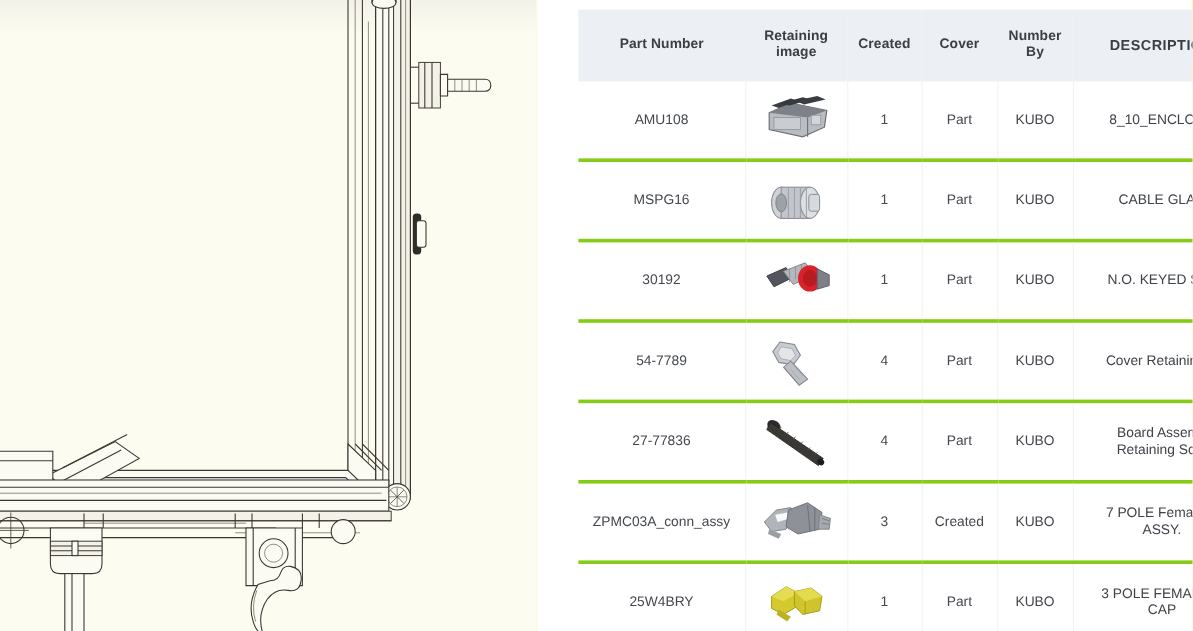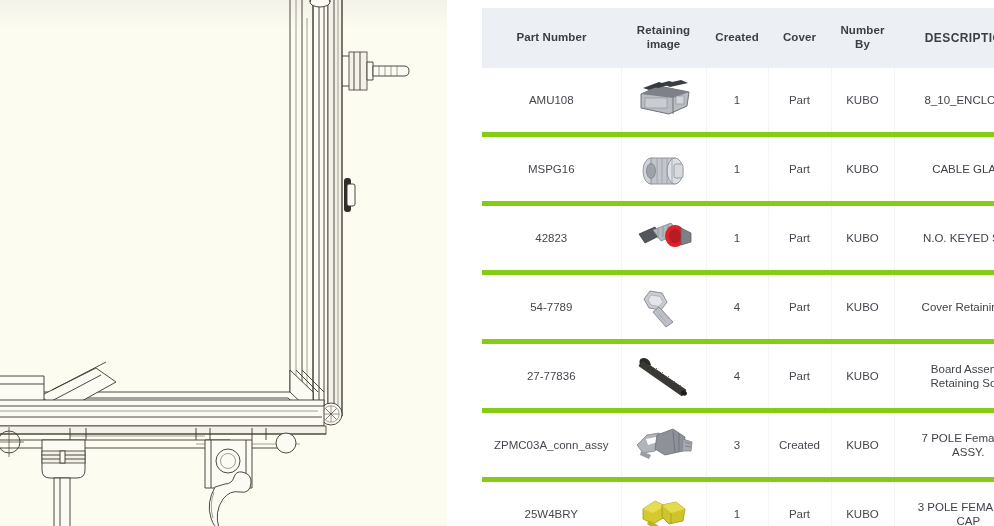--- a/index.html
+++ b/index.html
@@ -76,21 +76,21 @@
     font-size: 12px;
     letter-spacing: 0.4px;
   }
 
   #bom-table tbody td {
     height: 60px;
     font-size: 11.5px;
     color: #44484e;
     text-align: center;
     vertical-align: middle;
-    border-bottom: 5px solid #84cc16;
+    border-bottom: 3px solid #84cc16;
     border-right: 1px solid #f3f4f6;
     padding: 2px 3px;
     line-height: 1.25;
     background: #ffffff;
   }
   #bom-table tbody tr td:last-child { border-right: none; }
   #bom-table tbody td.desc-cell {
     font-size: 11.5px;
     color: #3f4349;
   }
@@ -314,21 +314,21 @@
       <rect x="45" y="19" width="9" height="14" rx="2" fill="#d6d9de" stroke="#8b8f95" stroke-width="0.8"></rect>
     </svg>
               </div>
             </td>
             <td>1</td>
             <td>Part</td>
             <td>KUBO</td>
             <td class="desc-cell">CABLE GLAN</td>
           </tr>
           <tr>
-            <td>42823</td>
+            <td>30192</td>
             <td>
               <div class="thumb-wrap">
     <svg width="70" height="48" viewBox="0 0 70 48">
       <path d="M10 20 L26 13 L32 21 L16 29 Z" fill="#53565c" stroke="#3d4045" stroke-width="0.8"></path>
       <path d="M24 16 L42 9 L50 19 L32 27 Z" fill="#b4b7bd" stroke="#83868c" stroke-width="0.8"></path>
       <path d="M29 14 L29 25 M34 12 L34 23 M39 10 L39 21" stroke="#8a8d93" stroke-width="0.7"></path>
       <ellipse cx="46" cy="22" rx="10" ry="11" fill="#d8232a"></ellipse>
       <ellipse cx="46" cy="22" rx="6" ry="7" fill="#b91b22"></ellipse>
       <path d="M52 14 L62 19 L62 28 L52 31 Z" fill="#7d8086" stroke="#5d6066" stroke-width="0.8"></path>
     </svg>

